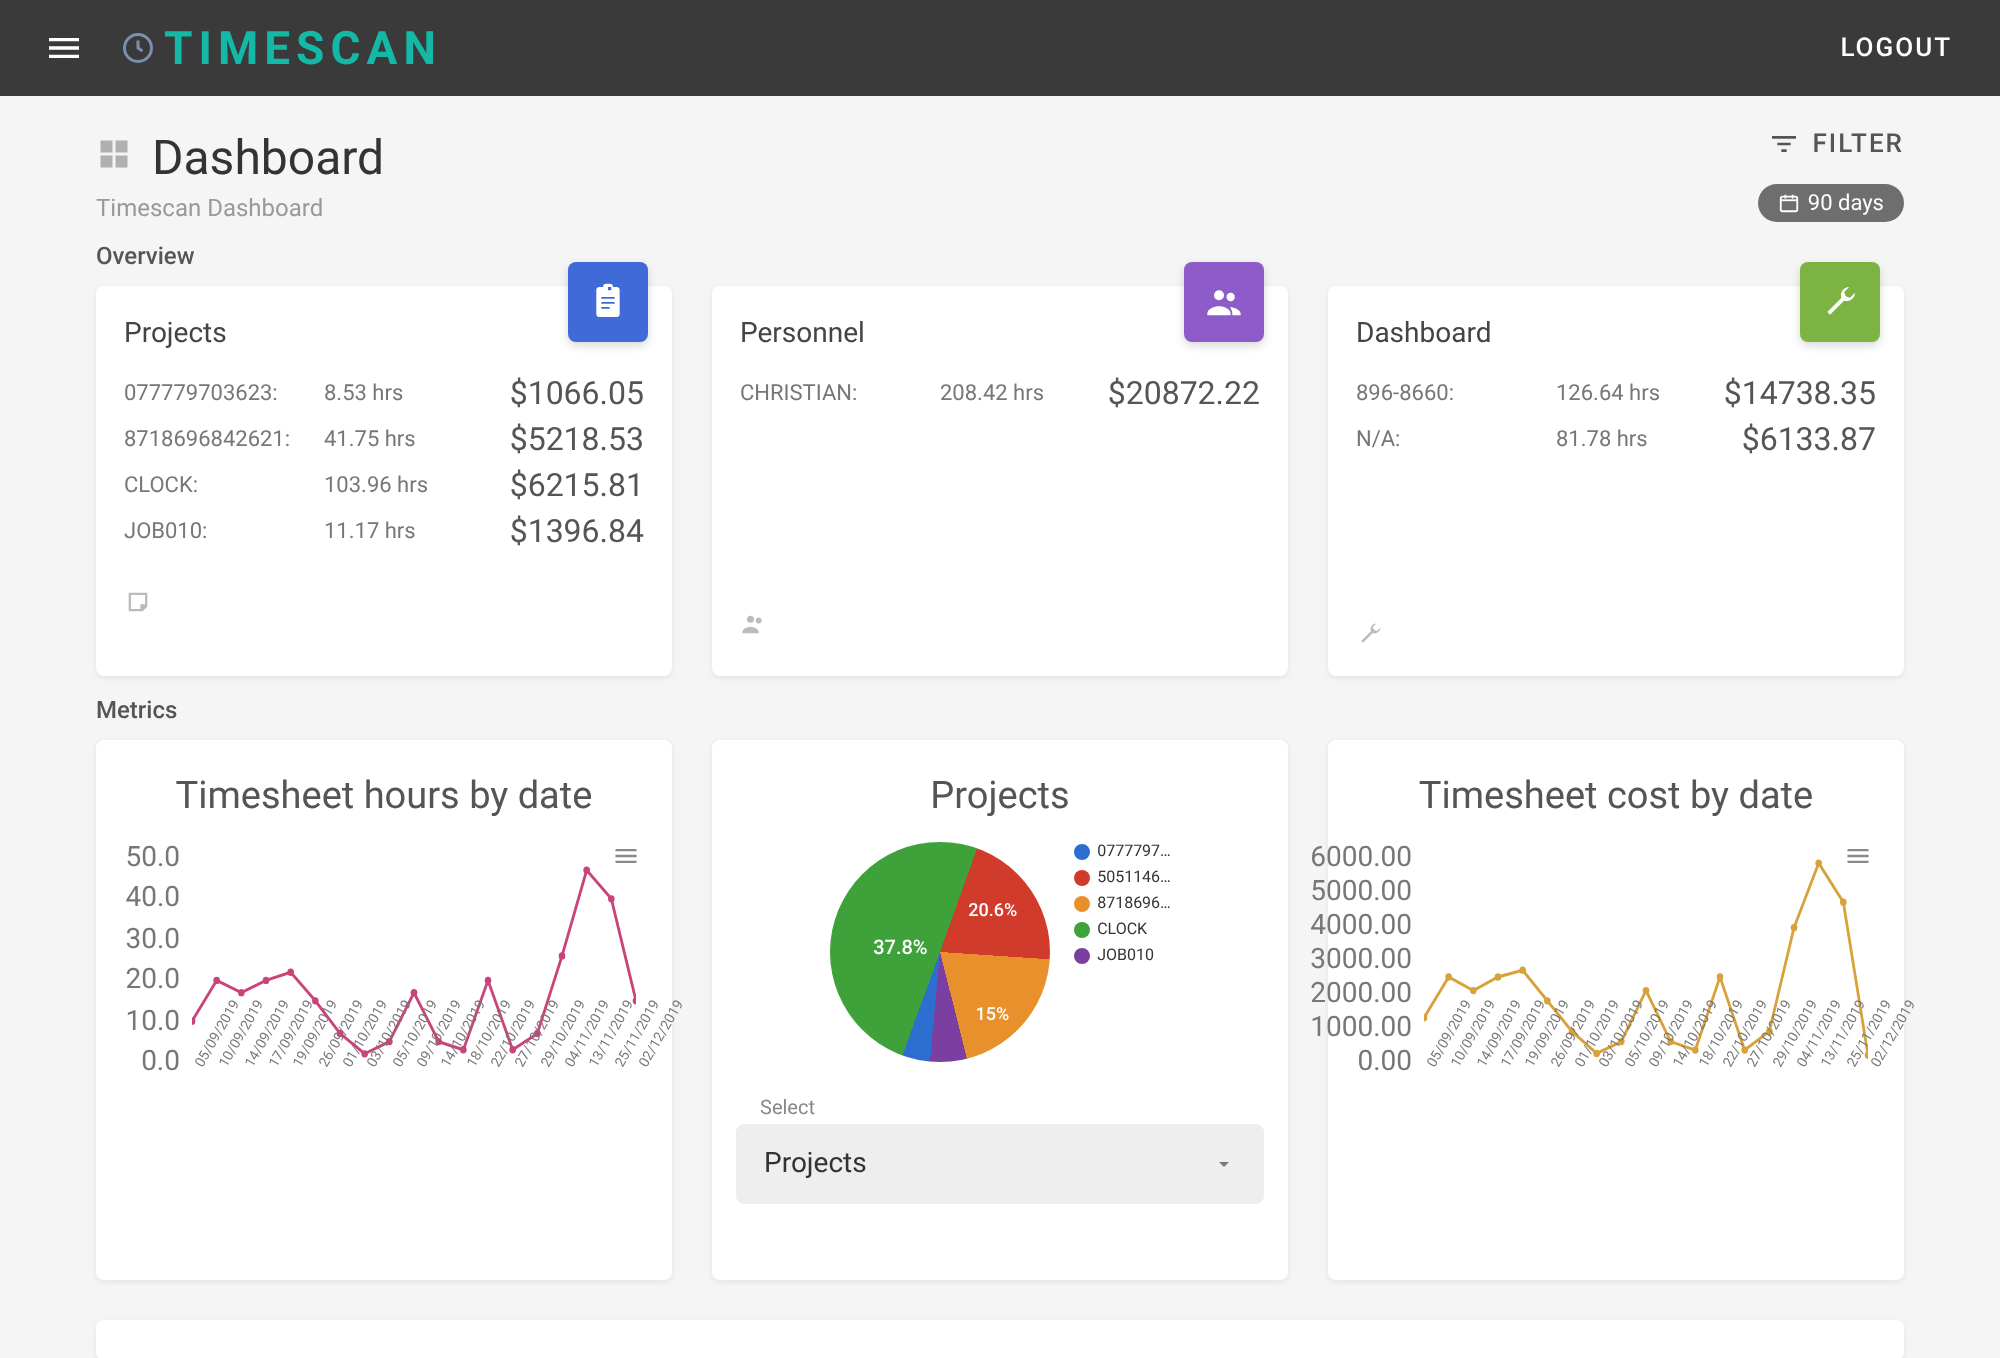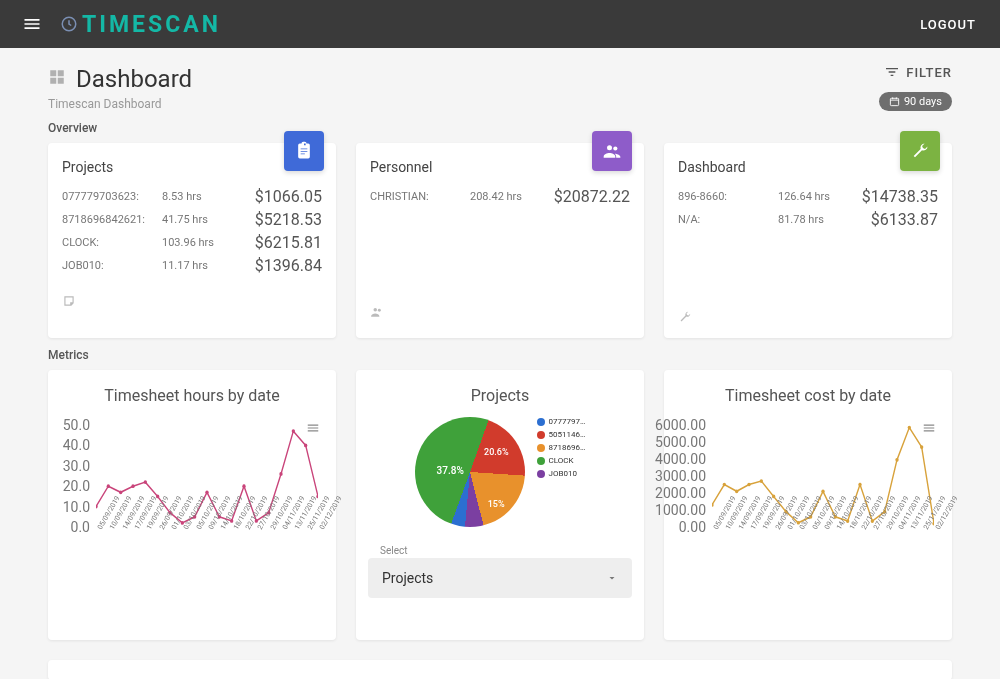--- a/index.html
+++ b/index.html
@@ -34,21 +34,21 @@
 .card-icon.purple { background: #8e5cc9; }
 .card-icon.green { background: #7cb342; }
 .card-icon svg { fill: #fff; }
 .stat-row { display: flex; align-items: center; font-size: 12px; color: #777; margin-bottom: 4px; }
 .stat-label { flex: 0 0 100px; font-size: 11px; }
 .stat-hrs { flex: 0 0 60px; font-size: 11px; }
 .stat-cost { flex: 1; text-align: right; font-size: 16px; color: #555; }
 .card-footer { margin-top: 10px; padding-top: 8px; color: #bbb; }
 
 .metric-card { background: #fff; border-radius: 4px; box-shadow: 0 1px 3px rgba(0,0,0,0.08); flex: 1; padding: 16px 12px 16px 12px; position: relative; height: 270px; }
-.metric-title { font-size: 16px; font-weight: 400; text-align: center; color: #555; margin-bottom: 8px; }
+.metric-title { font-size: 19px; font-weight: 400; text-align: center; color: #555; margin-bottom: 8px; }
 .chart-menu { position: absolute; top: 50px; right: 16px; color: #888; cursor: pointer; }
 .chart-area { position: relative; width: 100%; height: 120px; margin-top: 20px; }
 .yaxis { position: absolute; left: 0; top: 0; bottom: 18px; width: 34px; }
 .ytick { position: absolute; right: 4px; font-size: 14px; color: #777; transform: translateY(-50%); }
 .plot { position: absolute; left: 36px; right: 6px; top: 0; bottom: 18px; }
 .xaxis { position: absolute; left: 36px; right: 6px; bottom: -16px; height: 34px; }
 .xtick { position: absolute; font-size: 7px; color: #777; transform: rotate(-60deg); transform-origin: top left; white-space: nowrap; }
 
 .pie-wrap { display: flex; justify-content: center; align-items: flex-start; margin-top: 12px; }
 .pie { width: 110px; height: 110px; border-radius: 50%; position: relative; }

